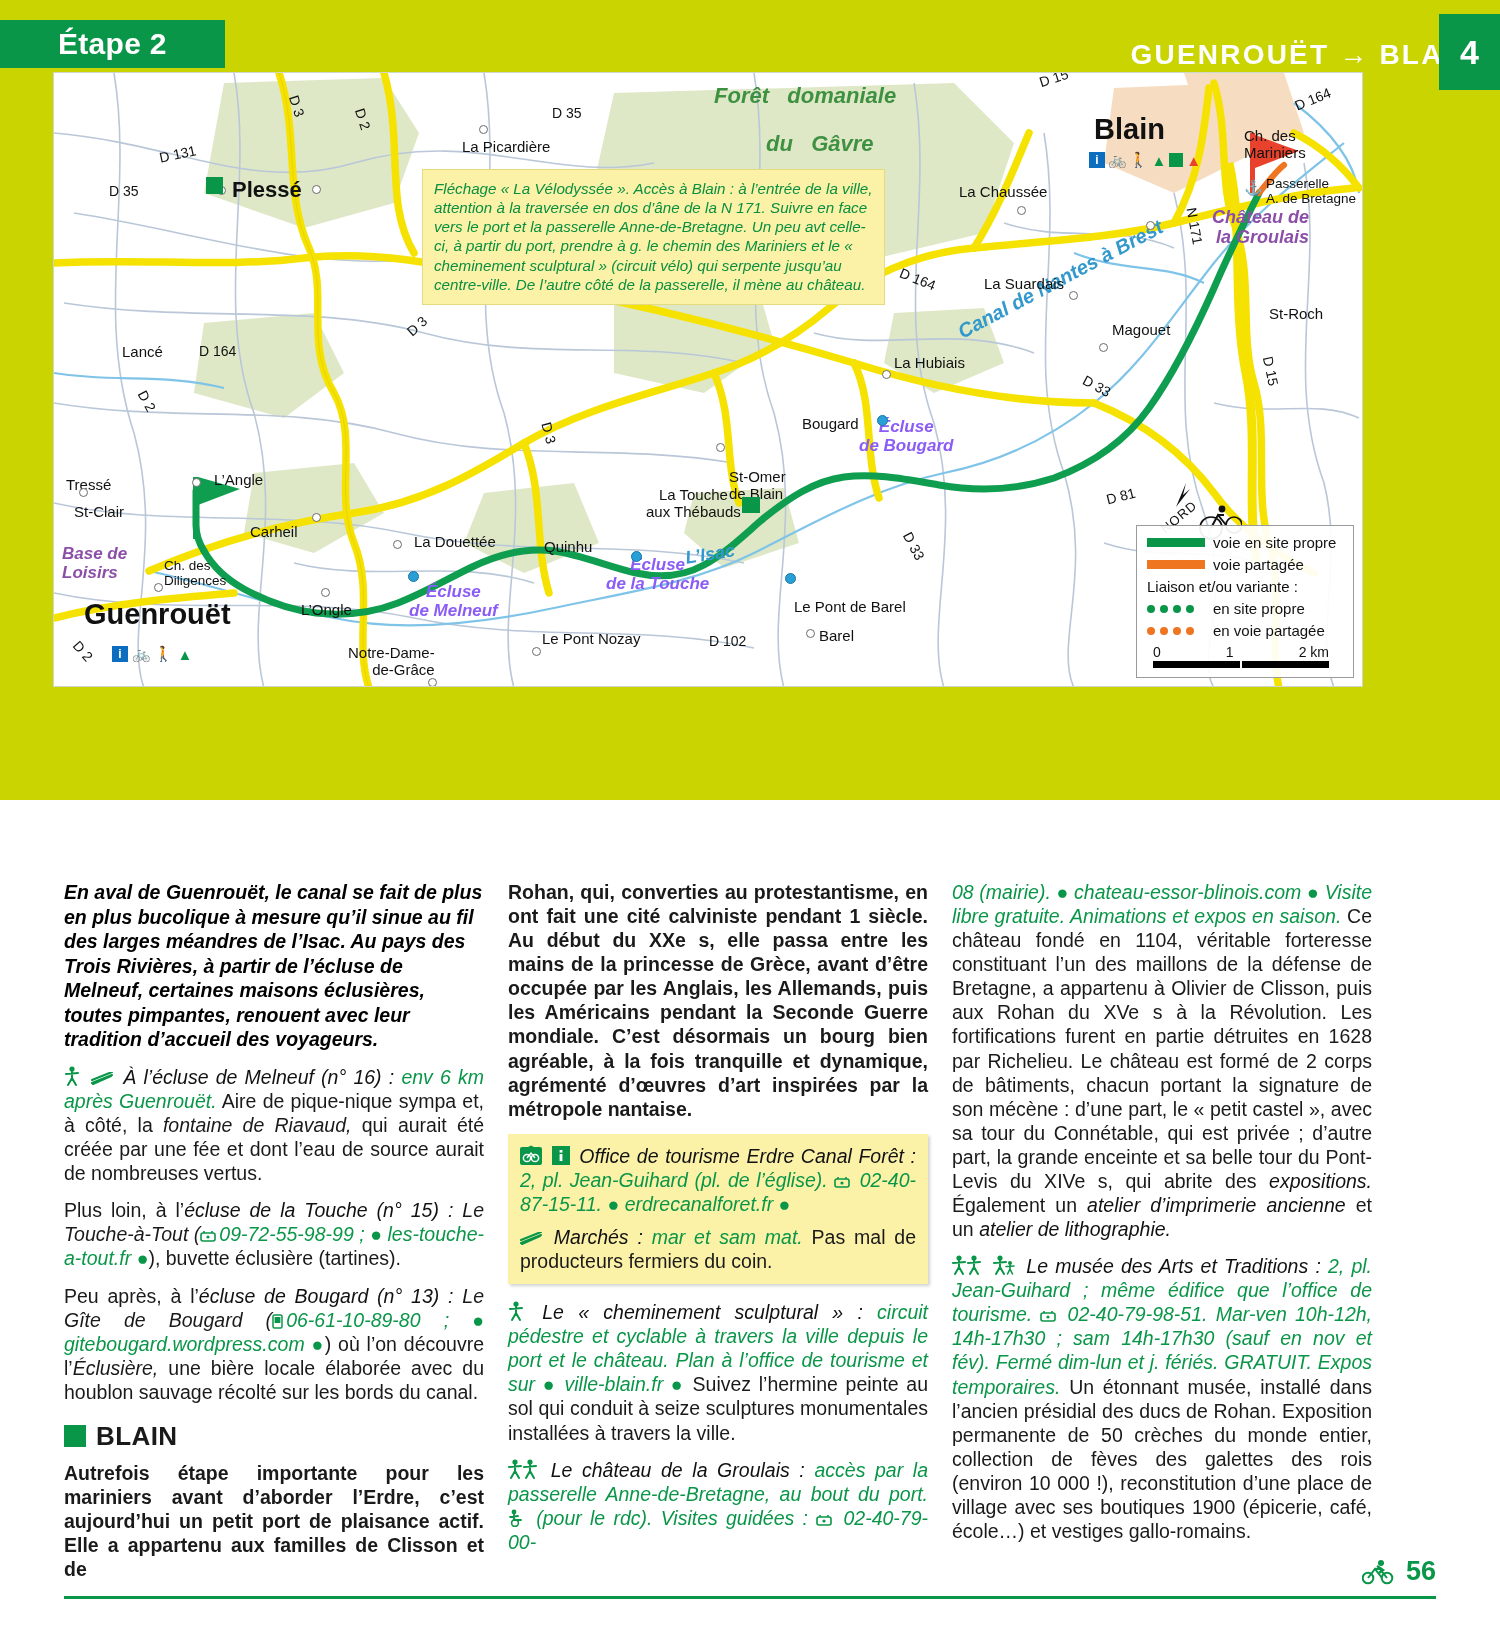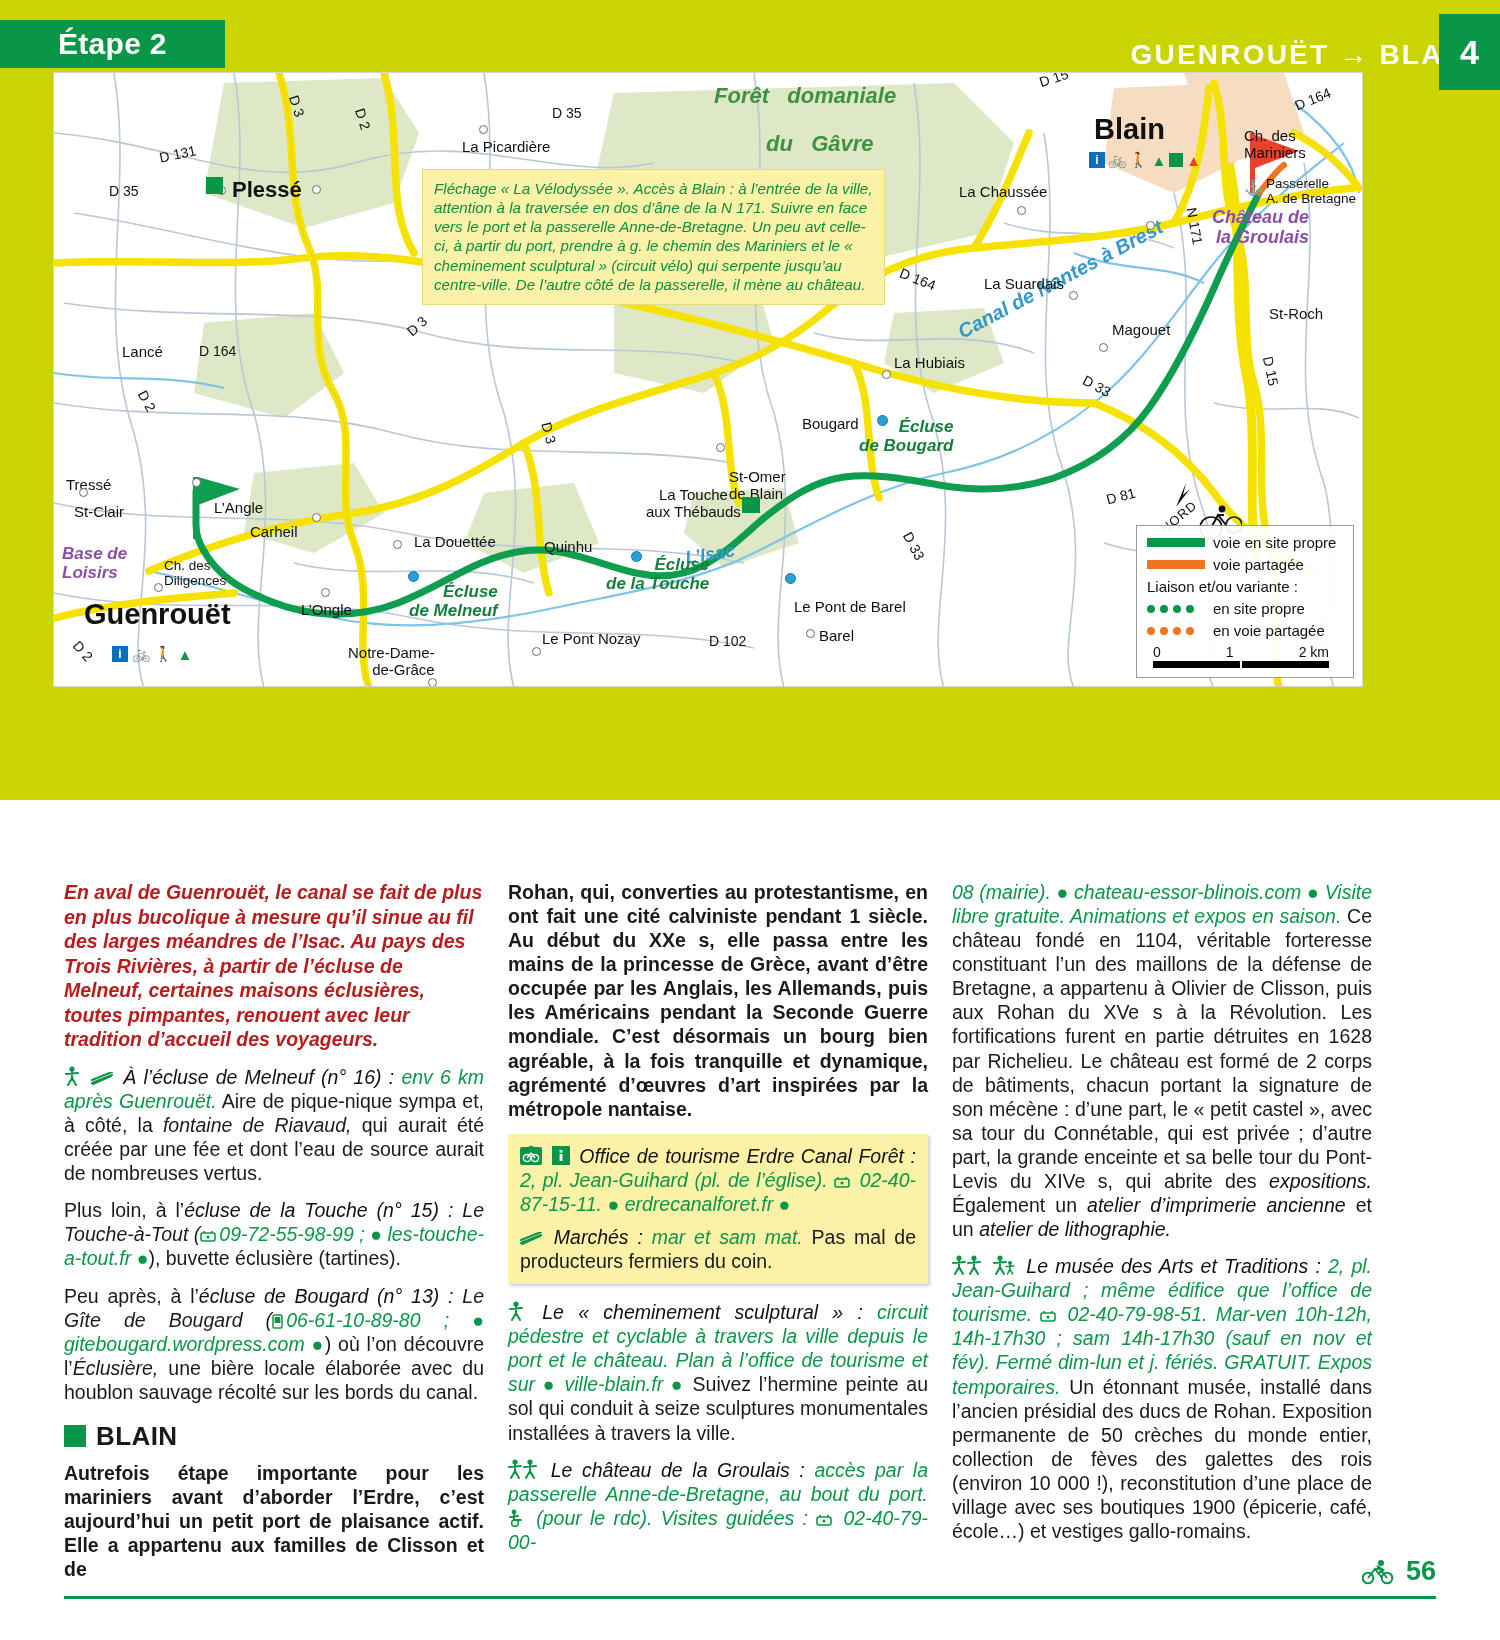--- a/index.html
+++ b/index.html
@@ -56,22 +56,22 @@
     position:absolute; font-size:29px; font-weight:bold; color:#111; white-space:nowrap;
   }
   .map-water {
     position:absolute; font-style:italic; font-weight:bold; color:#3399cc; white-space:nowrap;
   }
   .map-forest {
     position:absolute; font-style:italic; font-weight:bold; color:#3f9142;
     font-size:22px; white-space:nowrap;
   }
   .map-lock {
-    position:absolute; font-style:italic; font-weight:bold; color:#15803d;
-    font-size:17px; line-height:1.1; white-space:nowrap; text-align:right;
+    position:absolute; font-style:italic; font-weight:bold; color:#8b5cf6;
+    font-size:17px; line-height:1.1; white-space:nowrap; text-align:center;
   }
   .map-road {
     position:absolute; font-size:14px; color:#111; white-space:nowrap;
     font-weight:normal;
   }
   .dot {
     position:absolute; width:9px; height:9px; border-radius:50%;
     background:#fff; border:1.6px solid #6b6b6b;
   }
   .bluedot {
@@ -124,21 +124,21 @@
     position:absolute; top:0; width:420px;
     font-size:19.5px; line-height:1.235; color:#1a1a1a;
     text-align:justify;
   }
   #col1 { left:64px; }
   #col2 { left:508px; }
   #col3 { left:952px; }
 
   .col p { margin:0 0 13px 0; }
   .intro {
-    color:#b91c1c; font-weight:bold; font-style:italic; font-size:19.5px;
+    color:#000000; font-weight:bold; font-style:italic; font-size:19.5px;
     line-height:1.26; text-align:left;
   }
   .g { color:#0a9648; font-style:italic; }
   .gb { color:#0a9648; font-style:italic; font-weight:bold; }
   b.k { font-weight:normal; font-style:italic; color:#111; }
   i.it { font-style:italic; }
   .bullet { color:#0a9648; font-weight:bold; }
 
   .head-blain {
     display:flex; align-items:center; gap:10px;
@@ -325,21 +325,21 @@
   <div class="map-label" style="left:675px; top:396px; line-height:1.12;">St-Omer<br>de Blain</div>
   <div class="map-label" style="left:592px; top:414px; line-height:1.12; text-align:center;">La Touche<br>aux Thébauds</div>
   <div class="map-label" style="left:490px; top:465px;">Quinhu</div>
   <div class="map-label" style="left:740px; top:525px;">Le Pont de Barel</div>
   <div class="map-label" style="left:765px; top:554px;">Barel</div>
   <div class="map-label" style="left:488px; top:557px;">Le Pont Nozay</div>
   <div class="map-label" style="left:294px; top:572px; line-height:1.12; text-align:right;">Notre-Dame-<br>de-Grâce</div>
   <div class="map-label" style="left:360px; top:460px;">La Douettée</div>
   <div class="map-label" style="left:196px; top:450px;">Carheil</div>
   <div class="map-label" style="left:247px; top:528px;">L’Ongle</div>
-  <div class="map-label" style="left:160px; top:426px;">L’Angle</div>
+  <div class="map-label" style="left:160px; top:398px;">L’Angle</div>
   <div class="map-label" style="left:12px; top:403px;">Tressé</div>
   <div class="map-label" style="left:20px; top:430px;">St-Clair</div>
   <div class="map-label" style="left:68px; top:270px;">Lancé</div>
   <div class="map-label" style="left:110px; top:485px; line-height:1.12; font-size:13.5px;">Ch. des<br>Diligences</div>
 
   <div class="map-road" style="left:232px; top:25px; transform:rotate(72deg);">D 3</div>
   <div class="map-road" style="left:298px; top:38px; transform:rotate(72deg);">D 2</div>
   <div class="map-road" style="left:498px; top:32px;">D 35</div>
   <div class="map-road" style="left:105px; top:73px; transform:rotate(-12deg);">D 131</div>
   <div class="map-road" style="left:55px; top:110px;">D 35</div>

